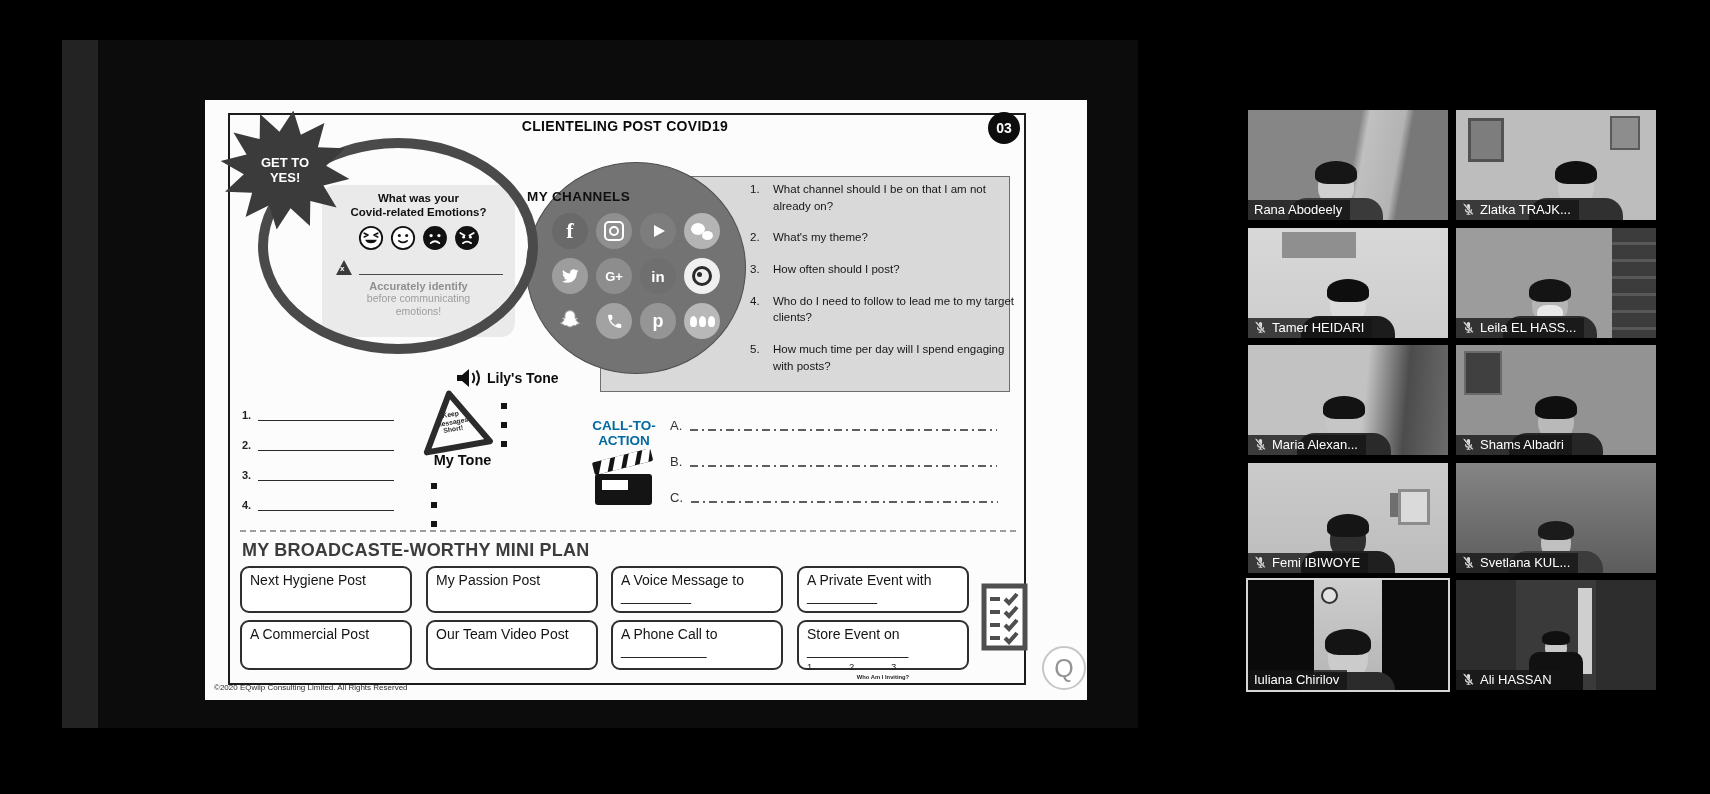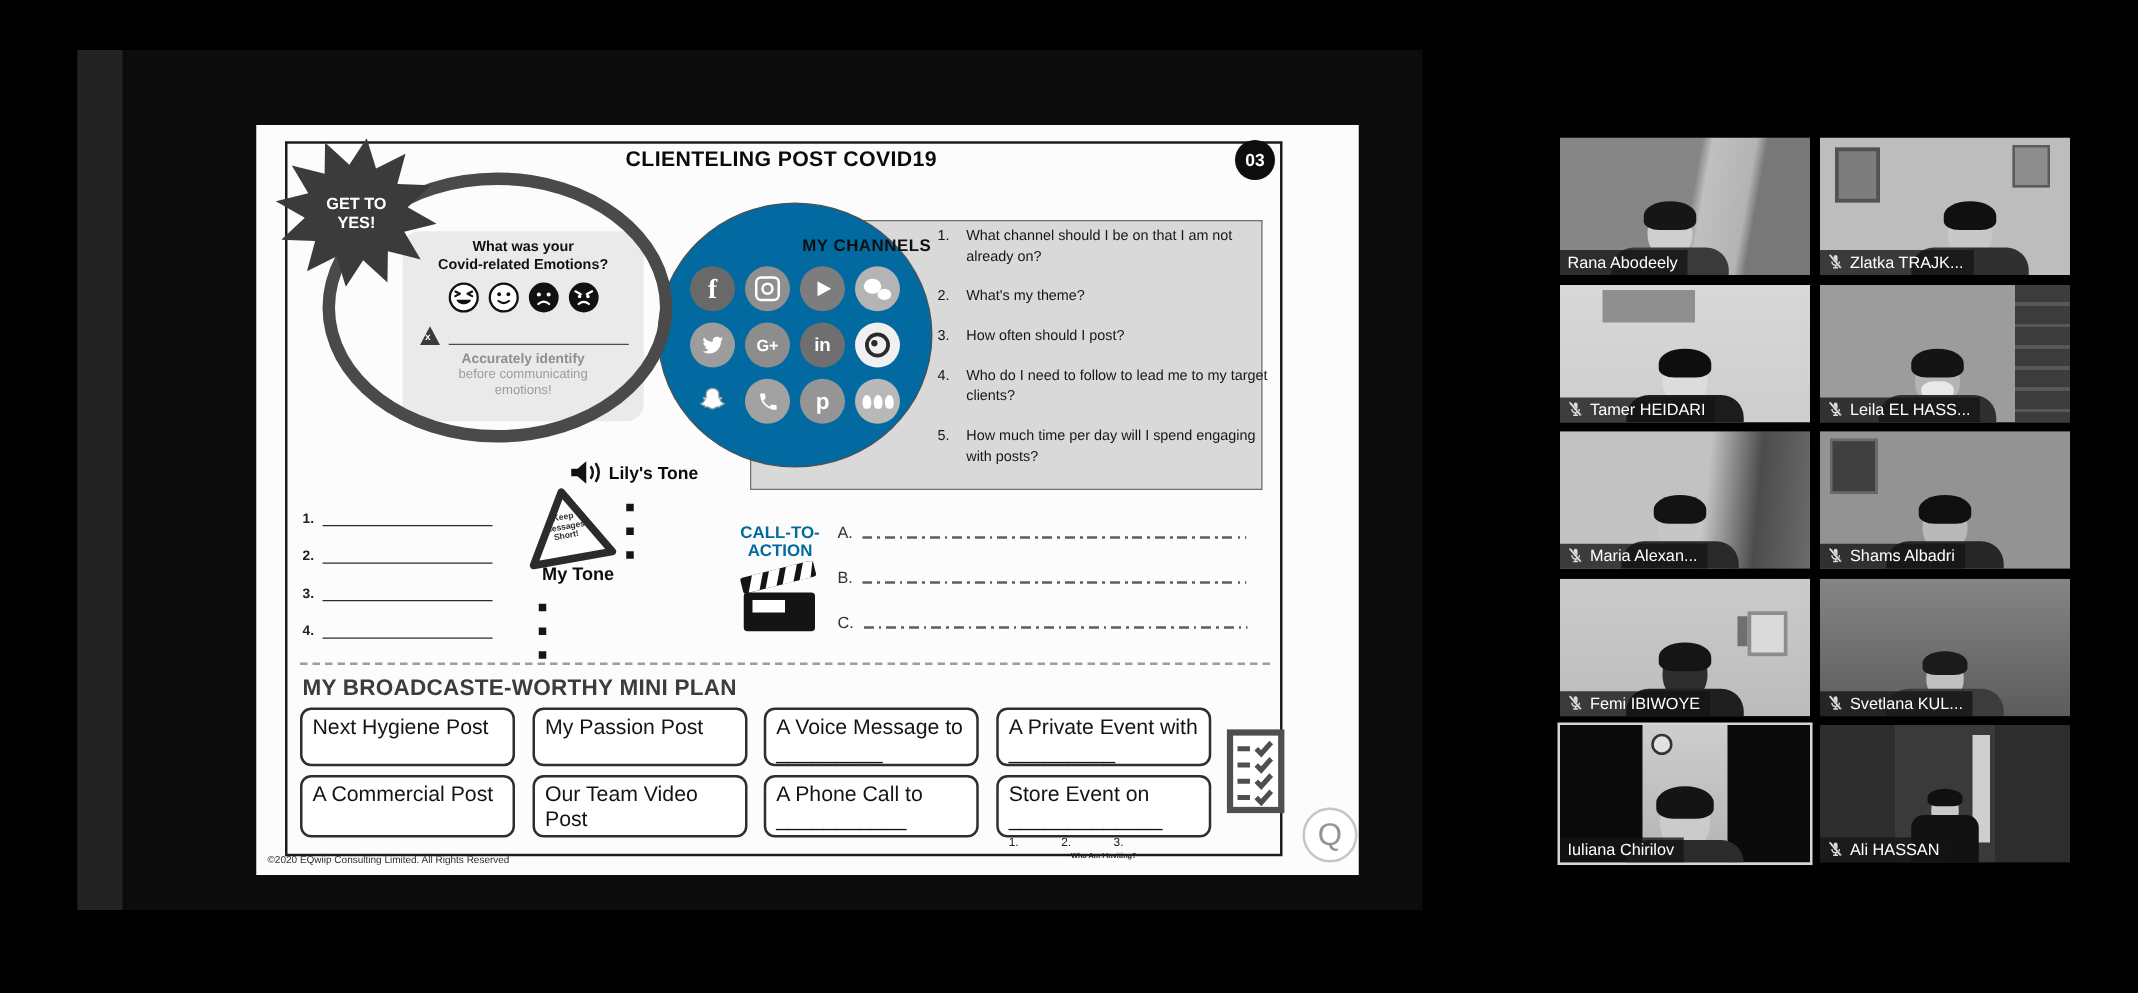--- a/index.html
+++ b/index.html
@@ -5,21 +5,21 @@
   html,body{margin:0;padding:0;background:#000;}
   #stage{position:relative;width:1710px;height:794px;background:#000;overflow:hidden;
          font-family:"Liberation Sans",sans-serif;}
   #share-area{position:absolute;left:62px;top:40px;width:1076px;height:688px;background:#0c0c0c;}
   #left-strip{position:absolute;left:0;top:0;width:36px;height:688px;background:#232323;}
   
   #slide{position:absolute;left:205px;top:100px;width:882px;height:600px;background:#fcfcfc;color:#1a1a1a;}
   #frame{position:absolute;left:23px;top:13px;width:794px;height:568px;border:2px solid #1c1c1c;background:transparent;}
   #title-wrap{position:absolute;left:23px;top:17px;width:794px;text-align:center;z-index:1;}
   #title1{font-size:17px;font-weight:500;letter-spacing:.3px;color:#0c0c0c;}
-  #title2{font-size:17px;font-weight:800;letter-spacing:.3px;color:#0a0a0a;margin-top:1px;}
+  #title2{font-size:14px;font-weight:800;letter-spacing:.3px;color:#0a0a0a;margin-top:1px;}
   #badge{position:absolute;left:783px;top:12px;width:32px;height:32px;border-radius:50%;background:#0d0d0d;
          color:#fff;font-weight:800;font-size:14px;display:flex;align-items:center;justify-content:center;z-index:2;}
   
   #star{position:absolute;left:15px;top:10px;width:130px;height:120px;z-index:6;background:#3b3b3b;
         transform:rotate(8deg);display:flex;align-items:center;justify-content:center;
         clip-path:polygon(100% 50%,80.9% 58.3%,93.3% 75%,72.6% 72.6%,75% 93.3%,58.3% 80.9%,50% 100%,41.7% 80.9%,25% 93.3%,27.4% 72.6%,6.7% 75%,19.1% 58.3%,0% 50%,19.1% 41.7%,6.7% 25%,27.4% 27.4%,25% 6.7%,41.7% 19.1%,50% 0%,58.3% 19.1%,75% 6.7%,72.6% 27.4%,93.3% 25%,80.9% 41.7%);}
   #star div{transform:rotate(-8deg);color:#fff;font-weight:800;font-size:13px;line-height:15px;text-align:center;}
   
   #ring{position:absolute;left:53px;top:38px;width:260px;height:196px;border:10px solid #4a4a4a;
         border-radius:50%;z-index:5;pointer-events:none;}
@@ -29,22 +29,22 @@
   .eb-h{font-size:11.5px;font-weight:800;color:#111;line-height:13.5px;}
   #faces{display:flex;justify-content:center;gap:6px;margin-top:6px;}
   #warnrow{display:flex;align-items:flex-end;margin:5px 12px 0 14px;}
   #warn-tri{width:0;height:0;border-left:8px solid transparent;border-right:8px solid transparent;
             border-bottom:15px solid #3a3a3a;position:relative;}
   #warn-x{position:absolute;left:-4px;top:4px;color:#fff;font-size:8px;font-weight:700;}
   #warn-line{flex:1;border-bottom:1.6px solid #4a4a4a;margin-left:7px;height:12px;}
   .eb-n1{font-size:11px;font-weight:800;color:#8f8f8f;margin-top:5px;}
   .eb-n{font-size:10.5px;color:#9d9d9d;line-height:12.5px;}
   
-  #ellipse{position:absolute;left:321px;top:62px;width:220px;height:212px;background:#0369a1;
-           border:1.5px solid #4f4f4f;border-radius:50%;z-index:3;text-align:right;box-sizing:border-box;}
+  #ellipse{position:absolute;left:321px;top:62px;width:220px;height:212px;background:#737373;
+           border:1.5px solid #4f4f4f;border-radius:50%;z-index:3;text-align:left;box-sizing:border-box;}
   #ch-title{font-size:13.5px;font-weight:800;color:#0f0f0f;letter-spacing:.4px;margin-top:26px;}
   #ch-grid{display:grid;grid-template-columns:repeat(4,36px);grid-auto-rows:36px;gap:9px 8px;
            justify-content:center;margin-top:9px;}
   .chan{width:36px;height:36px;border-radius:50%;display:flex;align-items:center;justify-content:center;
         color:#fff;font-weight:700;}
   .g-fb{font-size:22px;line-height:1;font-family:"Liberation Serif",serif;font-weight:700;}
   .g-ig{width:16px;height:16px;border:2px solid #fff;border-radius:5px;display:flex;align-items:center;justify-content:center;}
   .g-ig i{width:6px;height:6px;border:2px solid #fff;border-radius:50%;}
   .g-yt{width:0;height:0;border-left:11px solid #fff;border-top:6.5px solid transparent;border-bottom:6.5px solid transparent;margin-left:3px;}
   .g-wc{position:relative;width:22px;height:17px;}
@@ -86,21 +86,21 @@
   .c-row{position:absolute;display:flex;align-items:flex-end;gap:8px;}
   .c-label{font-size:13px;color:#333;}
   .dashdot{width:307px;height:14px;position:relative;}
   .dashdot::after{content:"";position:absolute;left:0;right:0;bottom:2px;height:1.6px;
     background:repeating-linear-gradient(90deg,#5e5e5e 0 8px,transparent 8px 12px,#5e5e5e 12px 14px,transparent 14px 18px);}
   #separator{position:absolute;left:35px;top:430px;width:776px;border-top:2px dashed #9e9e9e;z-index:1;}
   
   #plan-title{position:absolute;left:37px;top:440px;font-size:18px;font-weight:800;color:#3c3c3c;letter-spacing:.2px;z-index:1;}
   .pbox{position:absolute;width:172px;border:2px solid #2e2e2e;border-radius:9px;background:#fff;
         box-sizing:border-box;padding:4px 8px;z-index:1;}
-  .pbox-label{font-size:17px;color:#141414;}
+  .pbox-label{font-size:14px;color:#141414;}
   .store-nums{display:flex;gap:34px;font-size:9.5px;color:#222;margin-top:3px;}
   .store-note{text-align:center;font-size:5.8px;color:#222;margin-top:2px;font-weight:700;}
   #checklist{position:absolute;left:776px;top:483px;z-index:1;}
   #qlogo{position:absolute;left:837px;top:546px;width:40px;height:40px;border:2px solid #c6c6c6;border-radius:50%;
          display:flex;align-items:center;justify-content:center;color:#949494;font-size:25px;background:#fff;}
   #copyright{position:absolute;left:9px;top:583px;font-size:8px;color:#2e2e2e;}
   
   .tile{position:absolute;width:200px;height:110px;background:#111;overflow:hidden;cursor:pointer;}
   .tile.active{box-sh: none;outline:3px solid #d6d6d6;outline-offset:-1px;}
   .vid{position:absolute;inset:0;overflow:hidden;}

